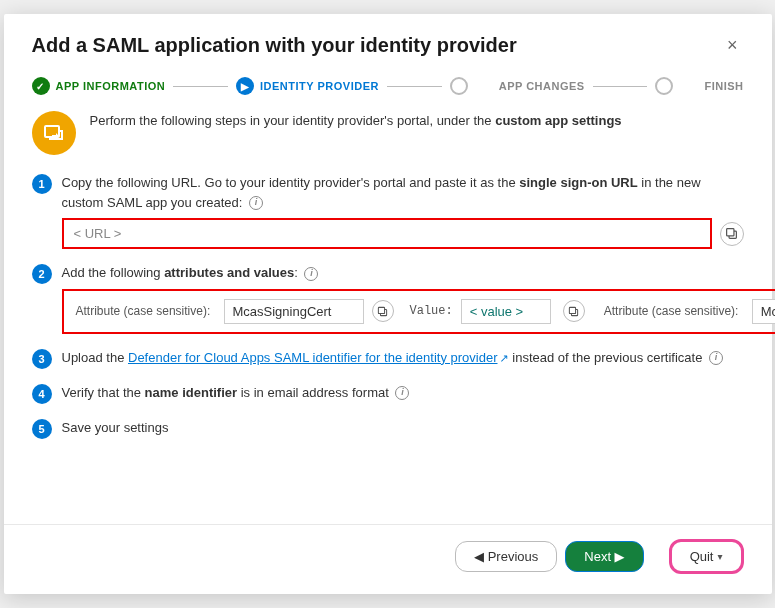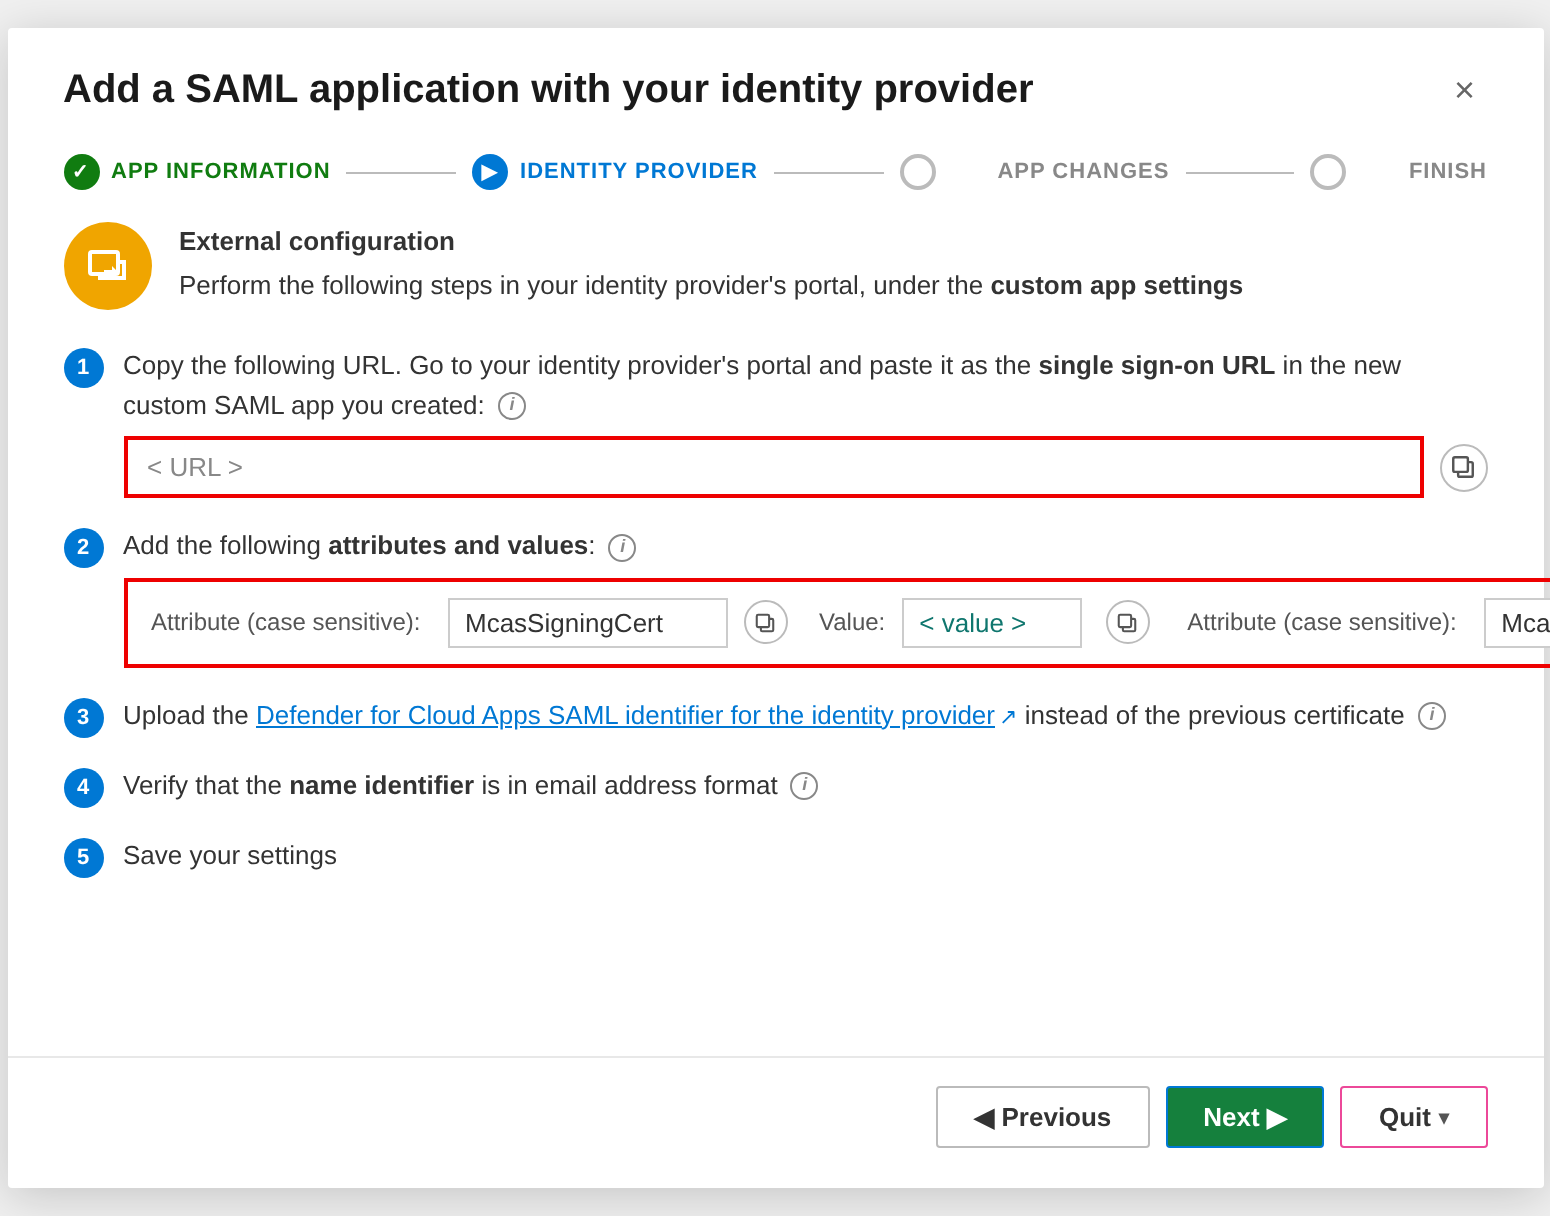--- a/index.html
+++ b/index.html
@@ -232,20 +232,21 @@
       justify-content: center;
       cursor: pointer;
       font-size: 11px;
       color: #555;
       flex-shrink: 0;
     }
     .value-label {
       font-size: 12px;
       color: #555;
       margin-left: 8px;
+      font-family: Liberation Mono, monospace;
     }
     .value-field {
       border: 1px solid #ccc;
       padding: 4px 8px;
       font-size: 13px;
       color: #0f766e;
       width: 90px;
       background: #fff;
     }
     .attr-row-copy {
@@ -300,41 +301,41 @@
       align-items: center;
       justify-content: flex-end;
       padding: 14px 28px 20px 28px;
       gap: 8px;
       border-top: 1px solid #e8e8e8;
     }
     .btn {
       padding: 7px 18px;
       font-size: 13px;
       cursor: pointer;
-      border-radius: 2px;
+      border-radius: 12px;
       font-family: inherit;
-      font-weight: bold;
     }
     .btn-prev {
       background: #fff;
       border: 1px solid #bbb;
       color: #333;
     }
     .btn-next {
       background: #15803d;
       border: 1px solid #0078d4;
       color: #fff;
     }
     .btn-quit {
       background: #fff;
-      border: 1px solid #ec4899;
+      border: 3px solid #ec4899;
       color: #333;
       display: flex;
       align-items: center;
       gap: 4px;
+      margin-left: 17px;
     }
     .chevron-down {
       font-size: 10px;
       color: #555;
     }
   </style>
 </head>
 <body>
 
 <div class="dialog">
@@ -374,21 +375,20 @@
 
     <div class="ext-config-banner">
       <div class="ext-icon">
         <svg width="24" height="24" viewBox="0 0 24 24" fill="none" xmlns="http://www.w3.org/2000/svg">
           <rect x="3" y="5" width="14" height="11" rx="1" stroke="white" stroke-width="2" fill="none"></rect>
           <path d="M14 16v2l3-3-3-3v2h-4v2h4z" fill="white"></path>
           <path d="M18 10h2v8H8v-2" stroke="white" stroke-width="2" fill="none"></path>
         </svg>
       </div>
       <div class="ext-config-text">
-        <div class="ext-config-title">External configuration</div>
         <div>
           <span>Perform the following steps in your identity provider's portal, under the </span><strong>custom app settings</strong>
         </div>
       </div>
     </div>
 
     <div class="steps-list">
 
       <div class="step-row">
         <div class="step-num-badge">1</div>

